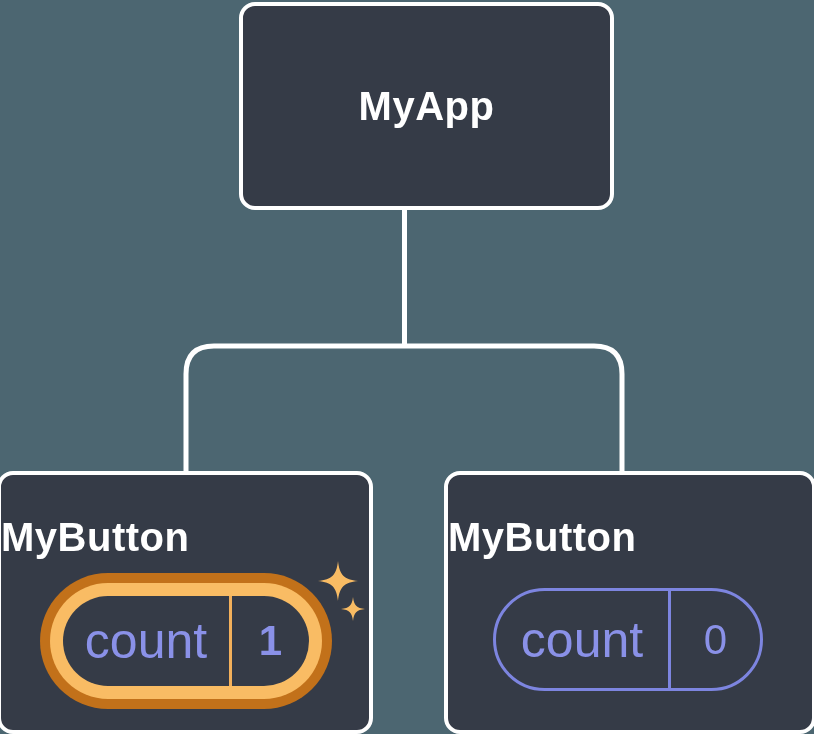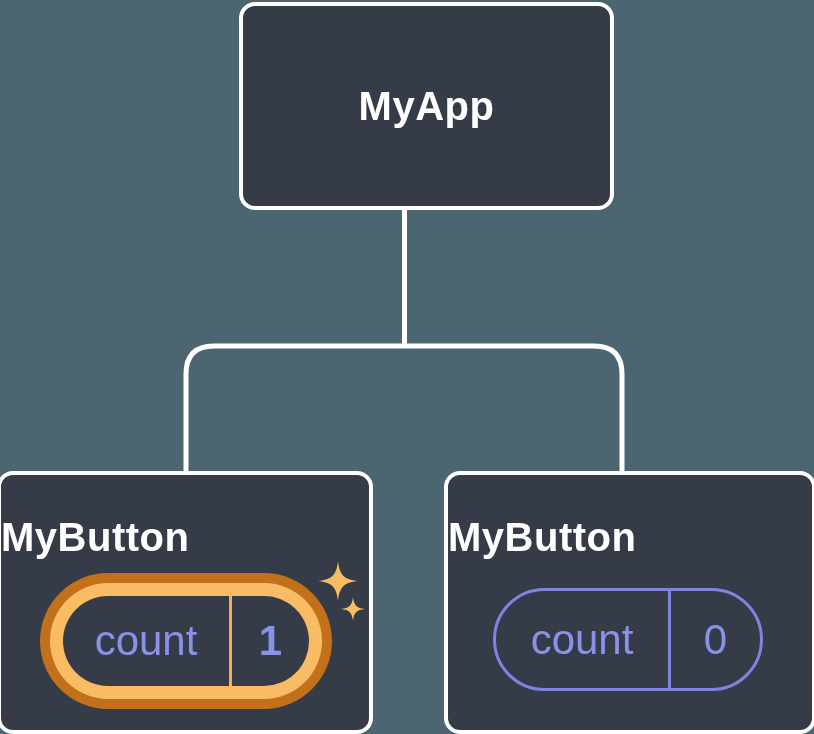--- a/index.html
+++ b/index.html
@@ -73,21 +73,21 @@
     width: 100%; height: 100%;
     background: #353b47;
     border-radius: 45px;
     display: flex;
     align-items: stretch;
     overflow: hidden;
   }
   .pill-key-cell {
     width: 166px;
     display: flex; align-items: center; justify-content: center;
-    font-size: 42px;
+    font-size: 50px;
     color: #8a91e8;
   }
   .pill-divider-gold {
     width: 3px;
     background: #f3b05b;
   }
   .pill-value-cell {
     flex: 1;
     display: flex; align-items: center; justify-content: center;
     font-size: 42px;

